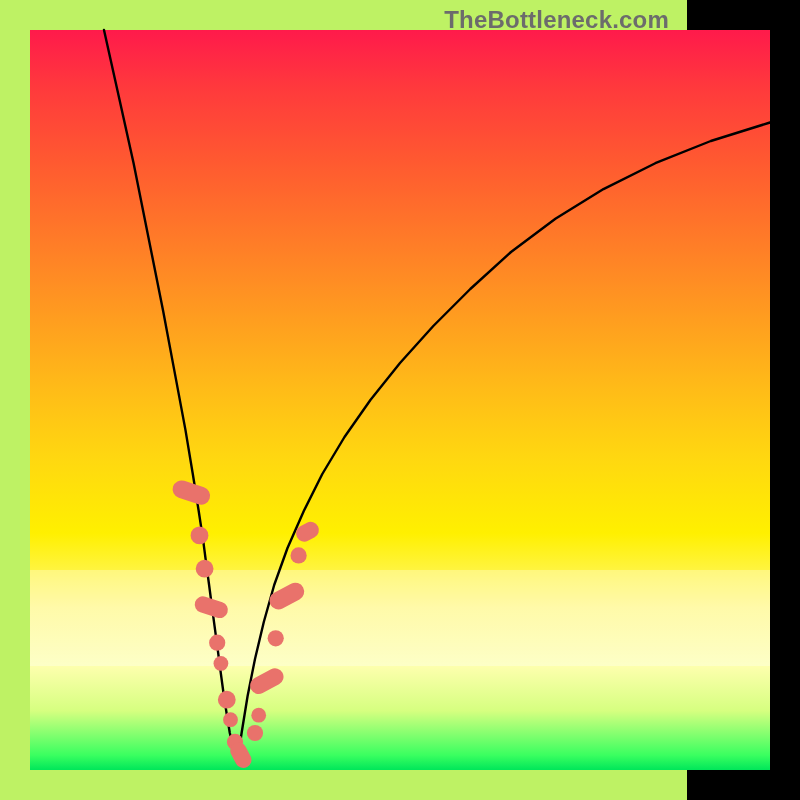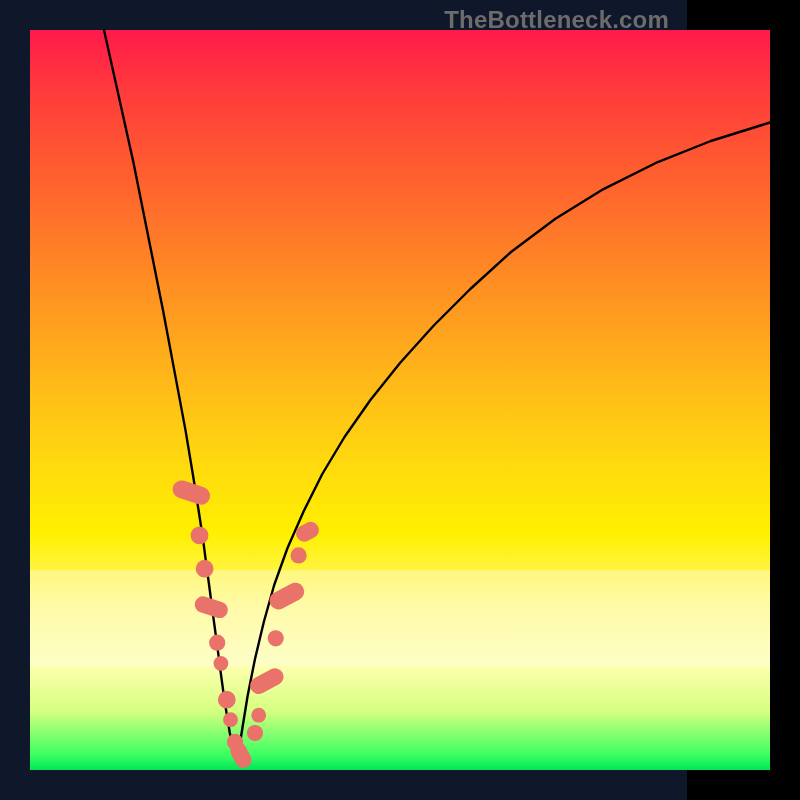--- a/index.html
+++ b/index.html
@@ -8,21 +8,21 @@
     width: 800px;
     height: 800px;
     overflow: hidden;
     background: #000;
     font-family: Arial, Helvetica, sans-serif;
   }
   .frame {
     position: relative;
     width: 687px;
     height: 800px;
-    background: #0f172a;
+    background: #bef264;
   }
   .plot-area {
     position: absolute;
     left: 30px;
     top: 30px;
     width: 740px;
     height: 740px;
     background: linear-gradient(to bottom,
       #ff1a4b 0%,
       #ff3a3c 8%,

